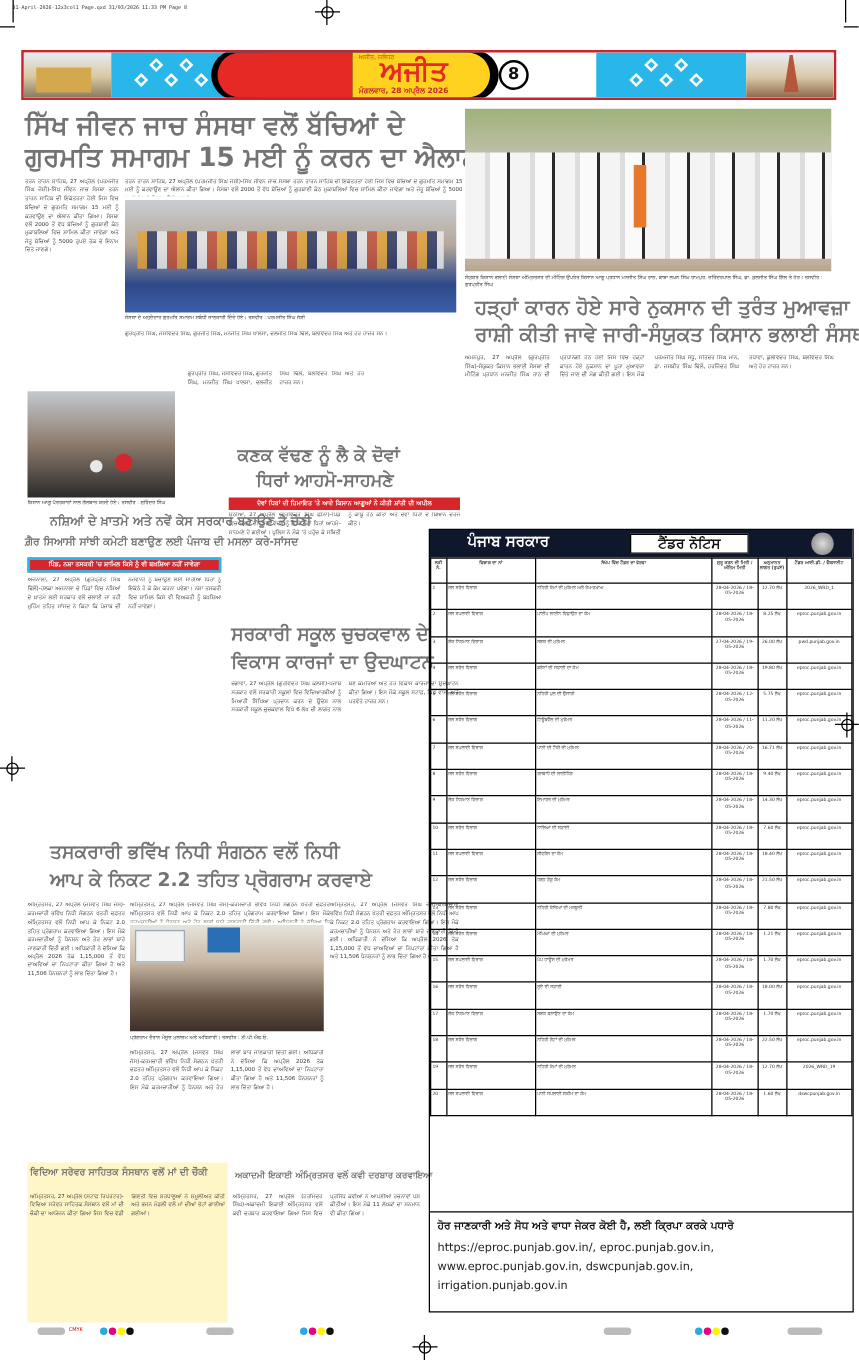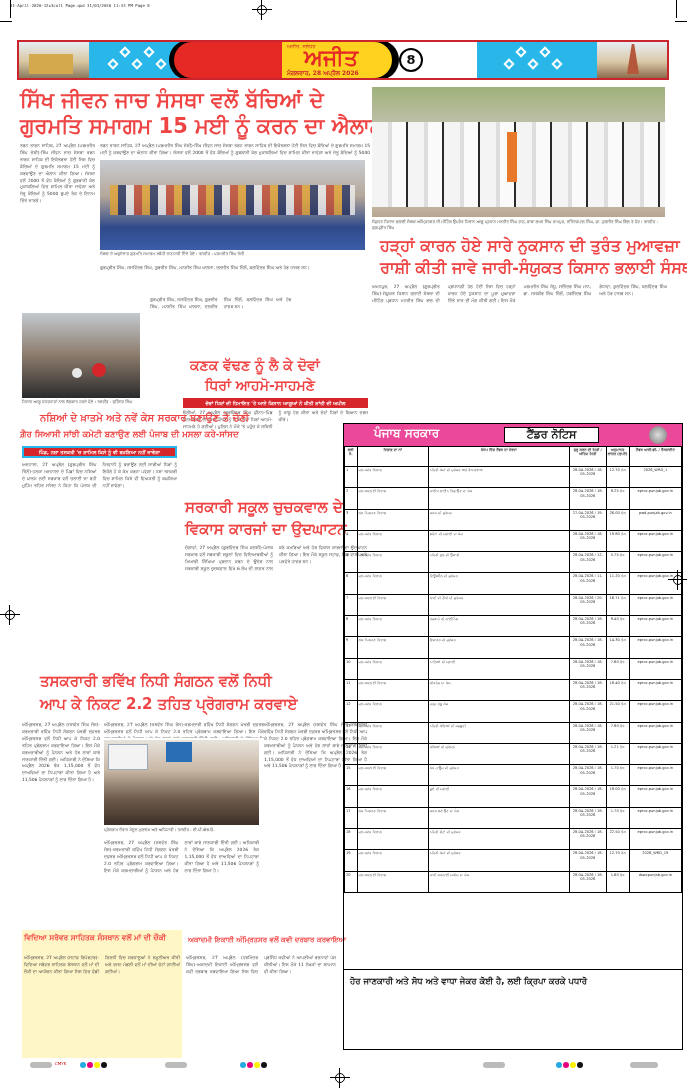--- a/index.html
+++ b/index.html
@@ -23,30 +23,30 @@
   .mh-pill { position: absolute; left: 150px; top: -2px; width: 230px; height: 40px; background: #000; border-radius: 20px; }
   .mh-red { position: absolute; left: 155px; top: 0; width: 108px; height: 36px; background: #e52a26; border-radius: 18px 0 0 18px; }
   .mh-yellow { position: absolute; left: 263px; top: 0; width: 110px; height: 36px; background: #ffd21f; border-radius: 0 18px 18px 0; }
   .mh-title1 { position: absolute; left: 165px; top: 3px; font-size: 24px; font-weight: bold; color: #fff; font-family: "DejaVu Sans", sans-serif; letter-spacing: 1px; }
   .mh-kicker { position: absolute; left: 268px; top: 1px; font-size: 5px; color: #c8252d; }
   .mh-title2 { position: absolute; left: 285px; top: 3px; font-size: 22px; font-weight: bold; color: #e52a26; }
   .mh-date { position: absolute; left: 268px; top: 27px; font-size: 6px; color: #c8252d; font-weight: bold; }
   .mh-page { position: absolute; left: 380px; top: 6px; width: 24px; height: 24px; border-radius: 50%; background: #fff; border: 2px solid #000; font-size: 13px; font-weight: bold; text-align: center; line-height: 20px; }
 
   
-  .hl { position: absolute; font-weight: bold; color: #ef4444; white-space: nowrap; font-family: "DejaVu Sans", sans-serif; }
+  .hl { position: absolute; font-weight: bold; color: #737373; white-space: nowrap; font-family: "DejaVu Sans", sans-serif; }
   .body-text { position: absolute; font-size: 4.4px; line-height: 6.9px; color: #333; text-align: justify; overflow: hidden; }
   .caption { position: absolute; font-size: 4px; line-height: 5.5px; color: #333; overflow: hidden; }
   .photo { position: absolute; overflow: hidden; }
   .redbar { position: absolute; background: #d6262b; color: #fff; font-size: 6px; font-weight: bold; text-align: center; line-height: 10px; white-space: nowrap; overflow: hidden; }
   .yellowbox { position: absolute; background: #fff6c8; }
 
   
   .tender { position: absolute; left: 343px; top: 423px; width: 340px; height: 627px; border: 1px solid #000; }
-  .tender-head { position: absolute; left: 0; top: 0; width: 338px; height: 22px; background: #ec4899; }
+  .tender-head { position: absolute; left: 0; top: 0; width: 338px; height: 22px; background: #0f172a; }
   .th-punjab { position: absolute; left: 30px; top: 2px; font-size: 12px; color: #fff; font-weight: bold; }
   .th-notice { position: absolute; left: 160px; top: 3px; width: 95px; height: 16px; background: #fff; border: 1px solid #000; font-size: 11px; font-weight: bold; text-align: center; line-height: 14px; }
   .th-emblem { position: absolute; left: 305px; top: 2px; width: 18px; height: 18px; border-radius: 50%; background: radial-gradient(#ddd, #777); }
   .tender table { position: absolute; left: 0; top: 22px; width: 338px; border-collapse: collapse; font-size: 3.6px; color: #333; }
   .tender th, .tender td { border: 1px solid #000; padding: 1px; vertical-align: top; line-height: 4.4px; }
   .tender th { font-weight: bold; text-align: center; height: 20px; }
   .tender tr.row td { height: 21.3px; }
   .tender-foot { position: absolute; left: 0; top: 545px; width: 338px; height: 80px; border-top: 1px solid #000; }
   .tf-line1 { position: absolute; left: 6px; top: 6px; font-size: 8.5px; font-weight: bold; white-space: nowrap; }
   .tf-links { position: absolute; left: 6px; top: 22px; font-size: 9px; line-height: 15px; color: #222; white-space: pre-line; }
@@ -339,20 +339,23 @@
           <td>ਜਲ ਸਪਲਾਈ ਵਿਭਾਗ</td>
           <td>ਪਾਣੀ ਸਪਲਾਈ ਸਕੀਮ ਦਾ ਕੰਮ</td>
           <td style="text-align: center;">28-04-2026 / 18-05-2026</td>
           <td style="text-align: center;">1.60 ਲੱਖ</td>
           <td style="text-align: center;">dswcpunjab.gov.in</td>
         </tr>
       </tbody>
   </table>
   <div class="tender-foot">
     <div class="tf-line1">ਹੋਰ ਜਾਣਕਾਰੀ ਅਤੇ ਸੋਧ ਅਤੇ ਵਾਧਾ ਜੇਕਰ ਕੋਈ ਹੈ, ਲਈ ਕ੍ਰਿਪਾ ਕਰਕੇ ਪਧਾਰੋ</div>
+    <div class="tf-links">https://eproc.punjab.gov.in/, eproc.punjab.gov.in,
+www.eproc.punjab.gov.in, dswcpunjab.gov.in,
+irrigation.punjab.gov.in</div>
   </div>
 </div>
 
 <div class="colorbar" style="left:30px;width:22px;background:#bbb"></div>
 <div style="position:absolute;left:55px;top:1061px;font-size:4px;color:#c00">CMYK</div>
 <div class="colorbar" style="left:165px;width:22px;background:#bbb"></div>
 <div class="colorbar" style="left:483px;width:22px;background:#bbb"></div>
 <div class="colorbar" style="left:630px;width:28px;background:#bbb"></div>
 <div id="dots1" style="position:absolute;left:80px;top:0">
     <div class="dot" style="left: 0px; background: rgb(39, 169, 225);"></div>

